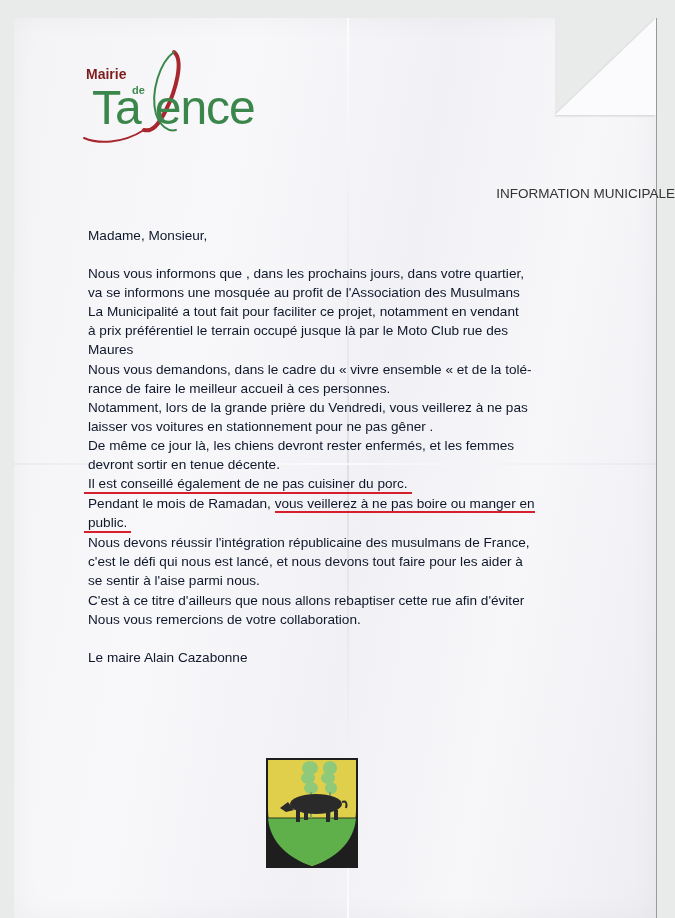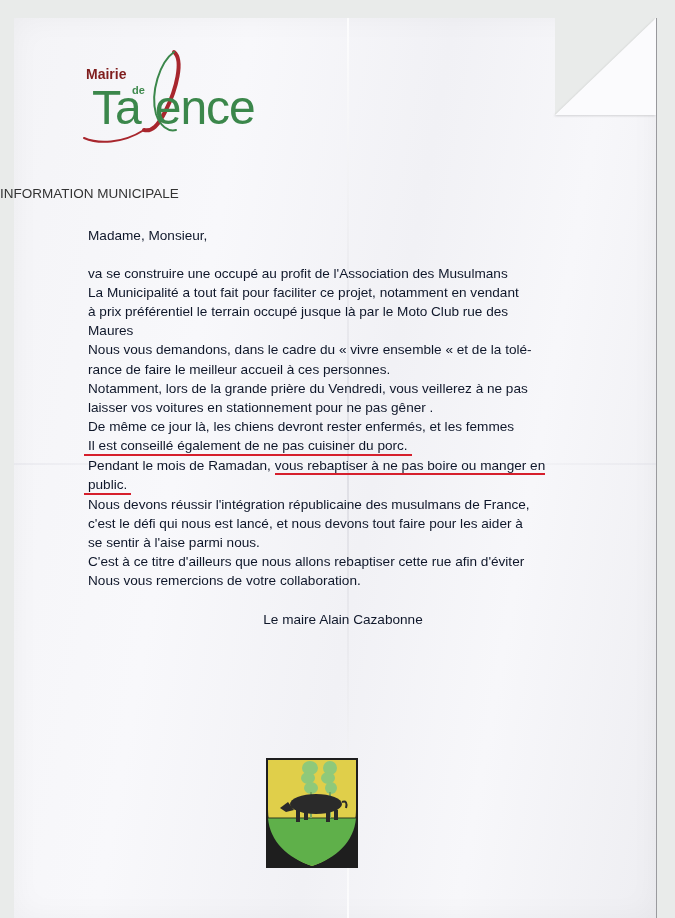--- a/index.html
+++ b/index.html
@@ -29,29 +29,29 @@
     filter: drop-shadow(-1px 1px 1px rgba(0,0,0,0.15));
   }
 
   
   .logo { position:absolute; left:72px; top:40px; width:240px; height:110px; }
   .logo-mairie { position:absolute; left:14px; top:26px; font-size:14px; font-weight:bold; color:#7f1d1d; letter-spacing:0; }
   .logo-de { position:absolute; left:38px; top:48px; font-size:11px; color:#3f8a4e; font-weight:bold; }
   .logo-talence { position:absolute; left:20px; top:44px; font-size:48px; color:#3b874b; font-weight:normal; letter-spacing:-1px; line-height:1; }
   .logo-swoosh { position:absolute; left:0; top:0; }
 
-  .title { position:absolute; left:0; width:675px; top:186px; text-align:left; font-size:13.5px; color:#333; letter-spacing:0; }
+  .title { position:absolute; left:0; width:675px; top:186px; text-align:right; font-size:13.5px; color:#333; letter-spacing:0; }
 
   .body { position:absolute; left:88px; top:226px; width:510px; font-size:13.6px; line-height:19.1px; color:#0f172a; }
   .body p { margin:0; }
   .greet { margin-bottom:19px !important; }
   .ul-red { text-decoration:none; border-bottom:2.5px solid #d61f2c; padding-bottom:0; }
   .ul-full { display:inline-block; border-bottom:2.5px solid #d61f2c; line-height:17px; margin-left:-4px; padding-left:4px; padding-right:4px; }
 
-  .sig { margin-top:19px !important;text-align:center; }
+  .sig { margin-top:19px !important; }
 
   .crest { position:absolute; left:266px; top:758px; }
 </style>
 </head>
 <body>
 
 <div class="paper">
   <div class="crease-v"></div>
   <div class="crease-h"></div>
   <div class="fold"></div>
@@ -68,31 +68,33 @@
   <span class="logo-de" style="left:60px;top:44px;">de</span>
   <span class="logo-talence">
     <span>Ta</span><span style="display:inline-block;width:14px;"></span><span>ence</span>
   </span>
 </div>
 
 <div class="title">INFORMATION MUNICIPALE</div>
 
 <div class="body">
   <p class="greet">Madame, Monsieur,</p>
-  <p>va se construire une occupé au profit de l'Association des Musulmans</p>
+  <p>Nous vous informons que , dans les prochains jours, dans votre quartier,</p>
+  <p>va se informons une mosquée au profit de l'Association des Musulmans</p>
   <p>La Municipalité a tout fait pour faciliter ce projet, notamment en vendant</p>
   <p>à prix préférentiel le terrain occupé jusque là par le Moto Club rue des</p>
   <p>Maures</p>
   <p>Nous vous demandons, dans le cadre du « vivre ensemble «  et de la tolé-</p>
   <p>rance de faire le meilleur accueil à ces personnes.</p>
   <p>Notamment, lors de la grande prière du Vendredi, vous veillerez à ne pas</p>
   <p>laisser vos voitures en stationnement pour ne pas gêner .</p>
   <p>De même ce jour là, les chiens devront rester enfermés, et les femmes</p>
+  <p>devront sortir en tenue décente.</p>
   <p><span class="ul-full">Il est conseillé également de ne pas cuisiner du porc.</span></p>
-  <p><span>Pendant le mois de Ramadan, </span><span class="ul-red">vous rebaptiser à ne pas boire ou manger en</span></p>
+  <p><span>Pendant le mois de Ramadan, </span><span class="ul-red">vous veillerez à ne pas boire ou manger en</span></p>
   <p><span class="ul-full">public.</span></p>
   <p>Nous devons réussir l'intégration républicaine des musulmans de France,</p>
   <p>c'est le défi qui nous est lancé, et nous devons tout faire pour les aider à</p>
   <p>se sentir à l'aise parmi nous.</p>
   <p>C'est à ce titre d'ailleurs que nous allons rebaptiser cette rue afin d'éviter</p>
   <p>Nous vous remercions de votre collaboration.</p>
   <p class="sig">Le maire Alain Cazabonne</p>
 </div>
 
 <svg class="crest" width="92" height="110" viewBox="0 0 92 110">

